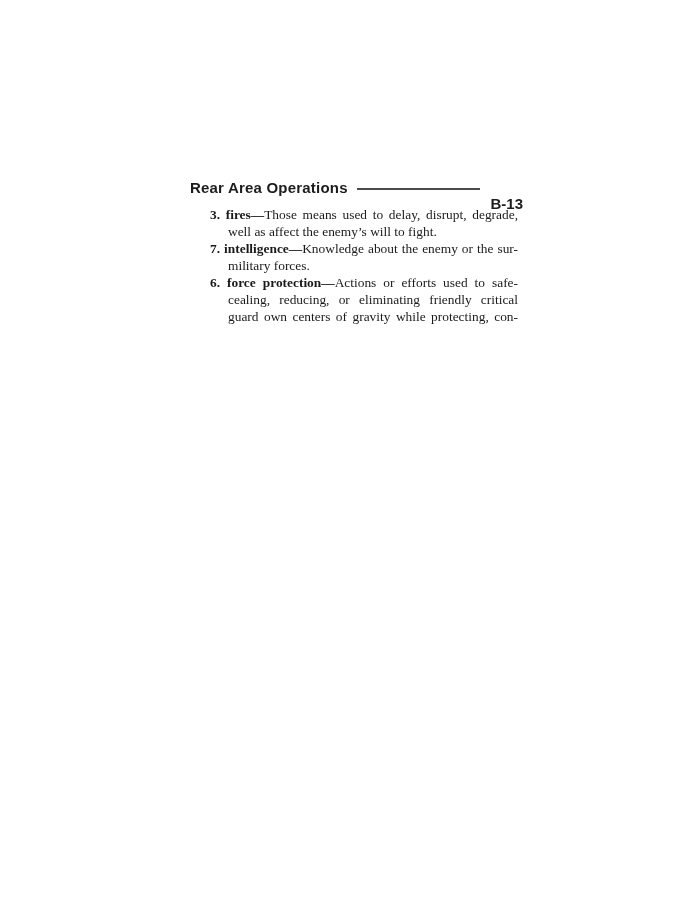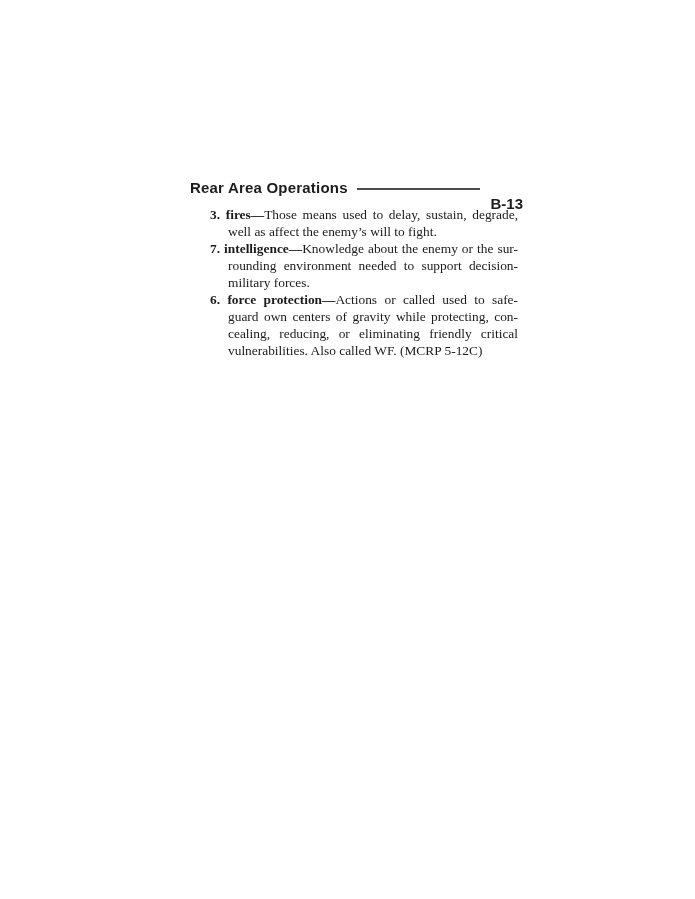--- a/index.html
+++ b/index.html
@@ -88,39 +88,37 @@
 
   <div class="header">
     <span class="header-title">Rear Area Operations</span>
     <span class="header-rule"></span>
     <span class="header-page-number">B-13</span>
   </div>
 
   <div class="glossary" id="glossary">
   <div class="item">
     <div class="line first">
-      <span class="term">3. fires</span><span class="sep">—</span><span class="def">Those means used to delay, sustain, degrade,</span>
+      <span class="term">3. fires</span><span class="sep">—</span><span class="def">Those means used to delay, disrupt, degrade,</span>
     </div>
         <div class="line last">well as affect the enemy’s will to fight.</div>
       </div>
 
   <div class="item">
     <div class="line first">
       <span class="term">7. intelligence</span><span class="sep">—</span><span class="def">Knowledge about the enemy or the sur-</span>
     </div>
-  <div class="line">rounding environment needed to support decision-</div>
       </div>
 
   <div class="item">
   <div class="line last">military forces.</div>
       </div>
 
   <div class="item">
     <div class="line first">
-      <span class="term">6. force protection</span><span class="sep">—</span><span class="def">Actions or called used to safe-</span>
+      <span class="term">6. force protection</span><span class="sep">—</span><span class="def">Actions or efforts used to safe-</span>
     </div>
-  <div class="line">guard own centers of gravity while protecting, con-</div>
-        <div class="line">cealing, reducing, or eliminating friendly critical</div>
-        <div class="line last">vulnerabilities. Also called WF. (MCRP 5-12C)</div>
+  <div class="line">cealing, reducing, or eliminating friendly critical</div>
+        <div class="line">guard own centers of gravity while protecting, con-</div>
       </div>
 </div>
 
 </div>
 
 </body></html>

